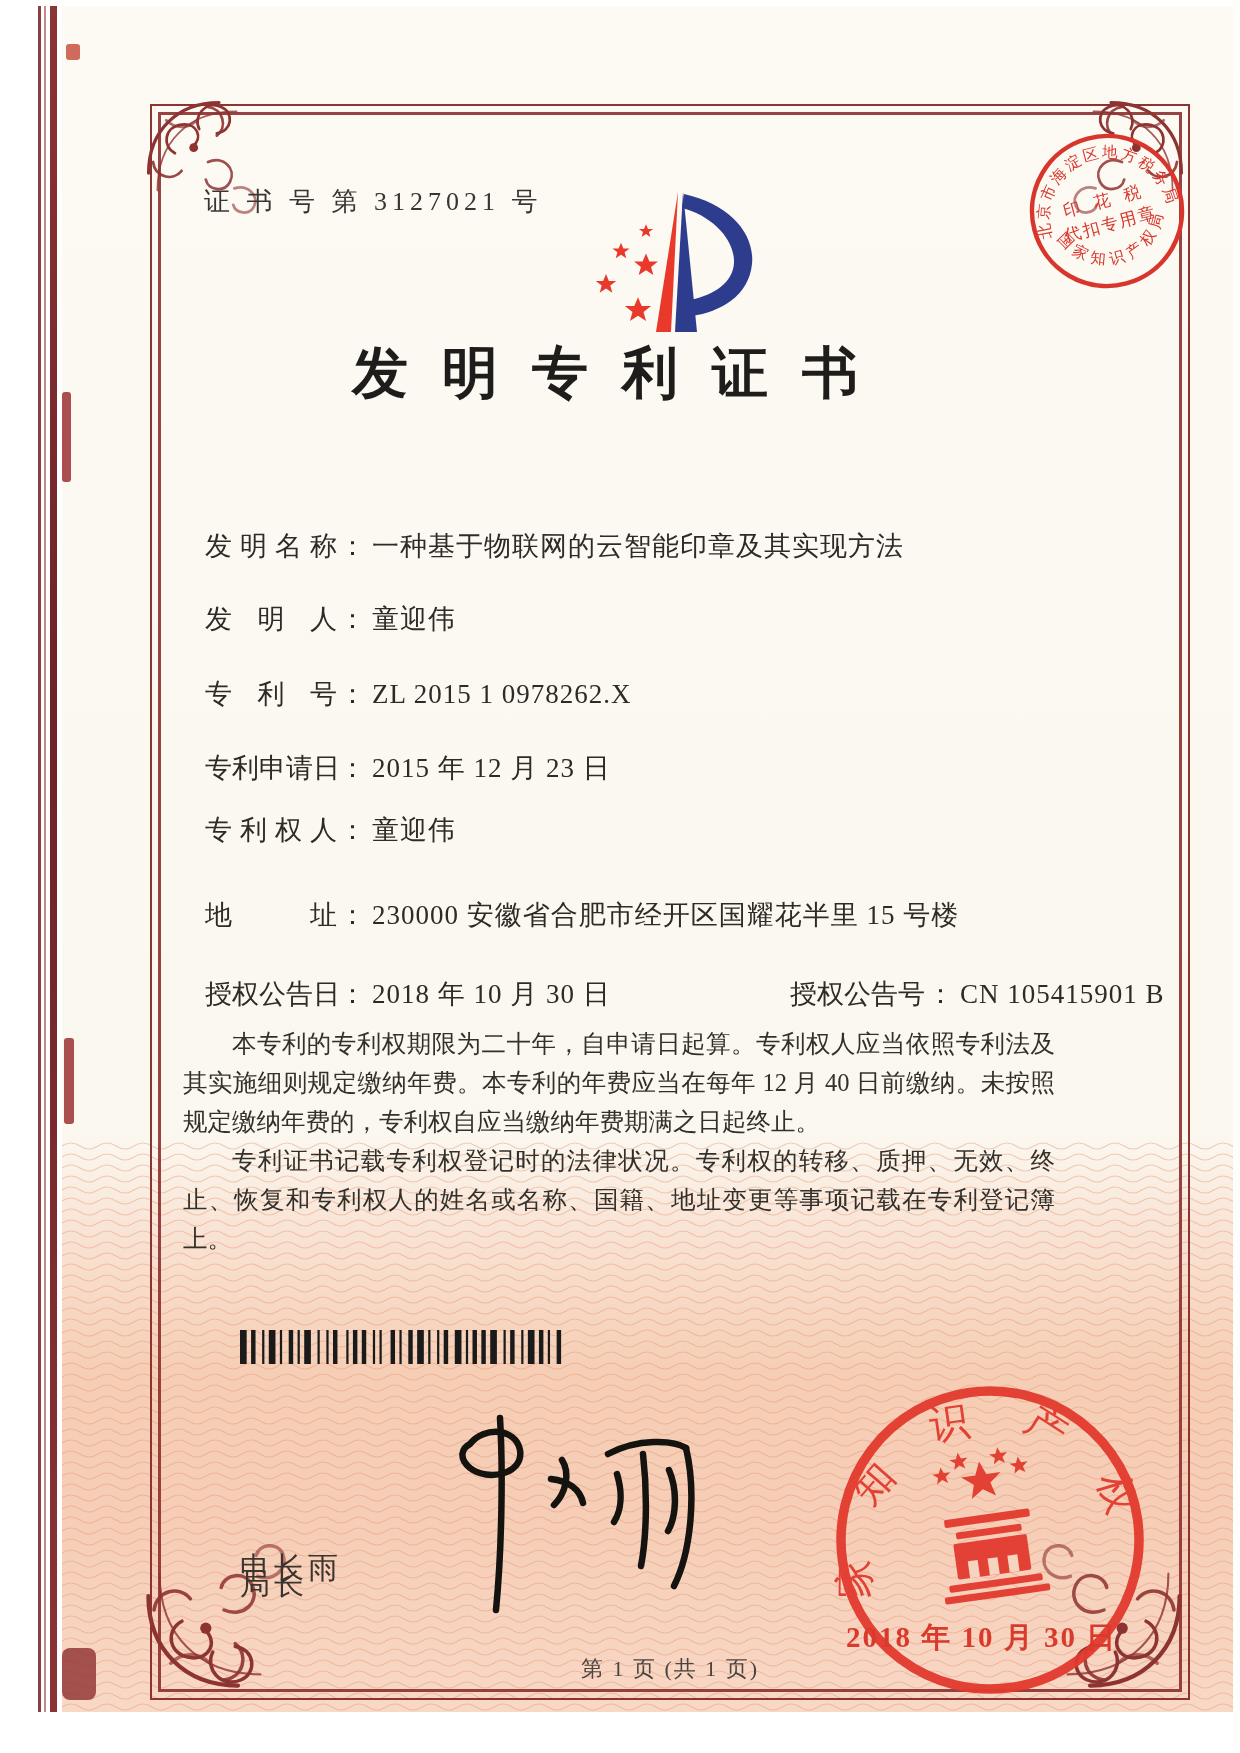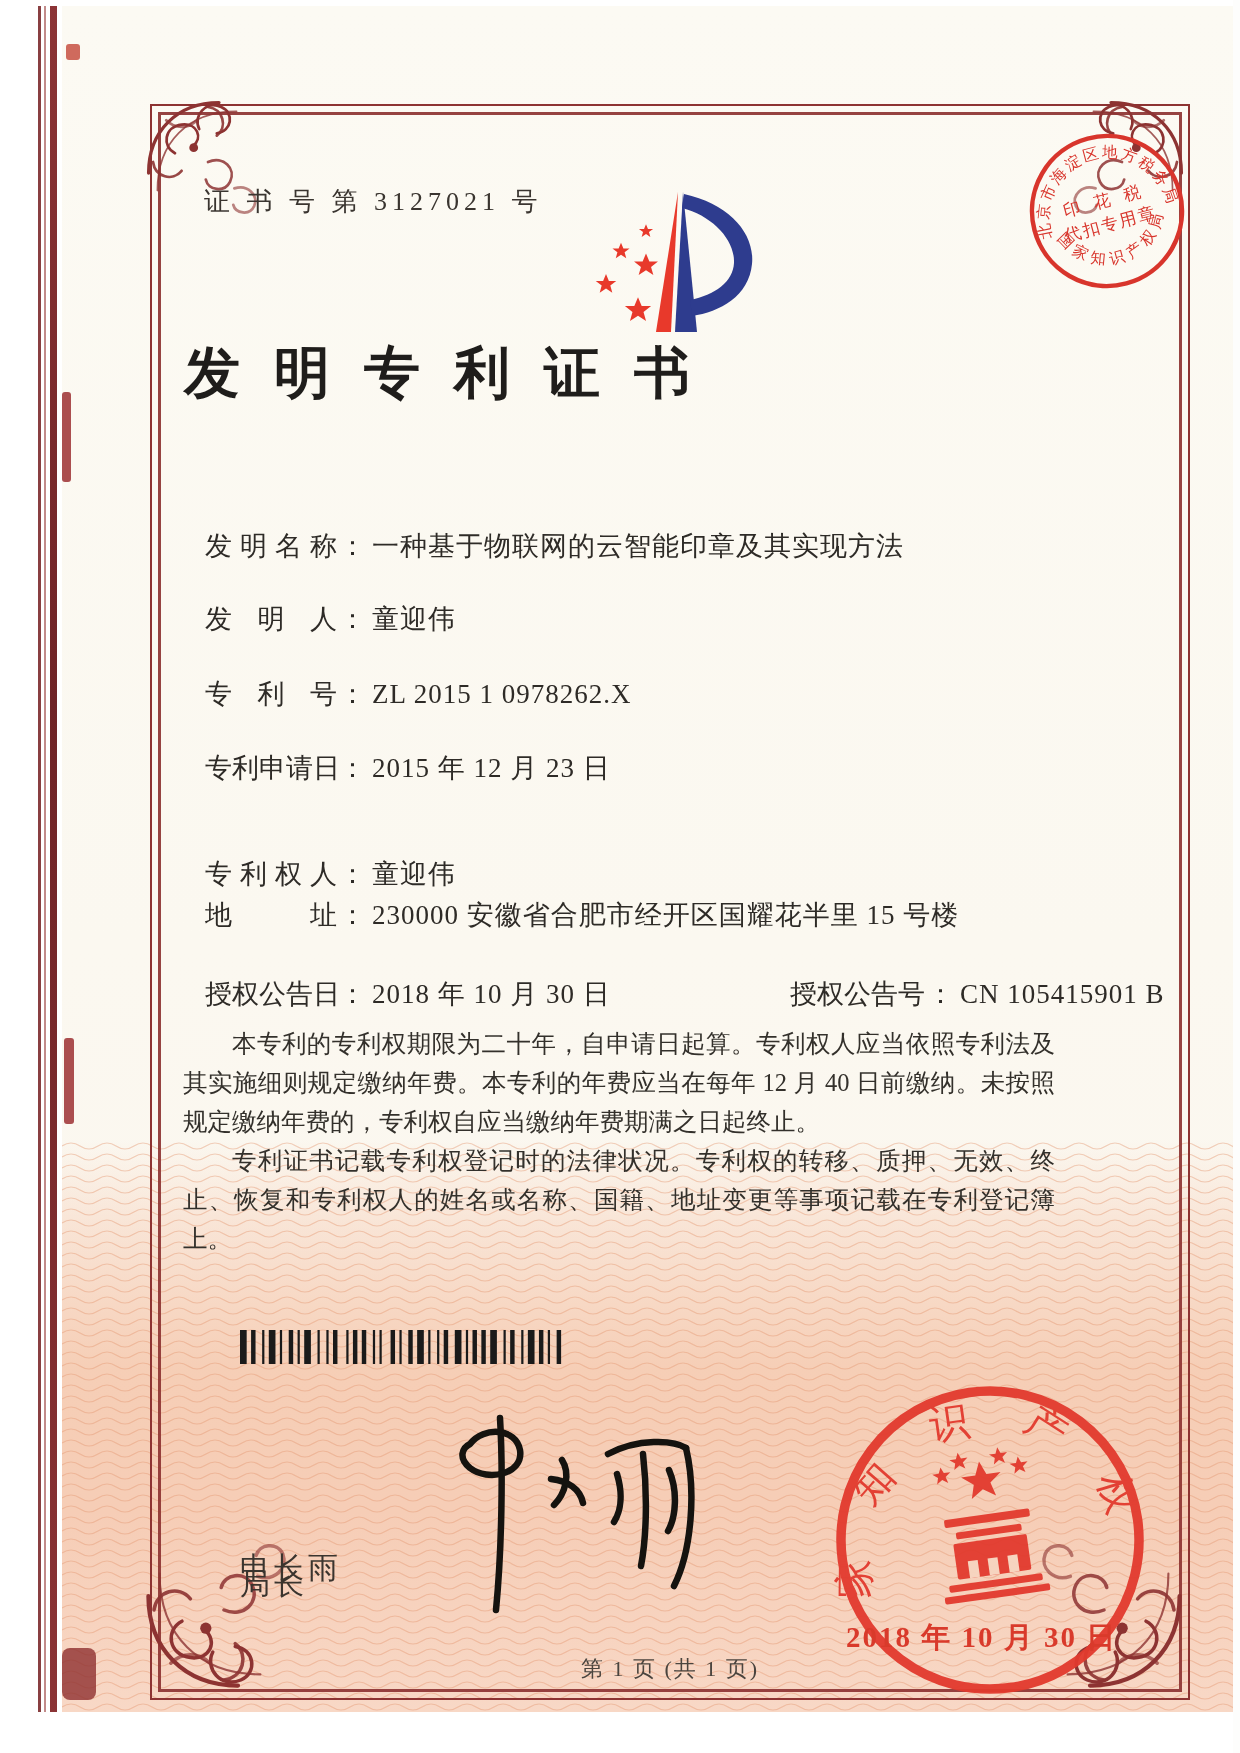--- a/index.html
+++ b/index.html
@@ -24,21 +24,21 @@
   .frame{position:absolute;left:150px;top:104px;width:1040px;height:1596px;
          border:2px solid #8d3332;box-sizing:border-box;}
   .frame::before{content:'';position:absolute;inset:6px;border:3px solid #8d3332;opacity:.92;}
   .corner{position:absolute;width:132px;height:132px;}
   .corner.tr{transform:scaleX(-1);}
   .corner.bl{transform:scaleY(-1);}
   .corner.br{transform:scale(-1,-1);}
   .corner.big{width:168px;height:168px;}
   
   .certno{position:absolute;left:204px;top:184px;font-size:26px;letter-spacing:5px;color:#3a3530;}
-  .title{position:absolute;left:150px;top:336px;width:910px;text-align:left;
+  .title{position:absolute;left:150px;top:336px;width:910px;text-align:center;
          font-size:56px;font-weight:bold;letter-spacing:34px;text-indent:34px;color:#1f1d1b;}
   .frow{position:absolute;left:205px;font-size:27px;white-space:nowrap;color:#2e2b27;}
   .flabel{display:inline-block;width:132px;text-align:justify;text-align-last:justify;vertical-align:bottom;}
   .fcolon{display:inline-block;margin:0 6px 0 2px;}
   .fvalue{letter-spacing:1px;}
   .grant-no{position:absolute;left:585px;top:0;white-space:nowrap;}
   .bodytext{position:absolute;left:183px;top:1024px;width:872px;font-size:24.5px;
             line-height:39px;text-align:justify;color:#33302b;}
   .bodytext p{margin:0;text-indent:2em;}
   .barcode{position:absolute;left:240px;top:1330px;width:322px;height:34px;}
@@ -189,21 +189,21 @@
   </div>
   <div class="frow" style="top:601px">
     <span class="flabel">发明人</span><span class="fcolon">：</span><span class="fvalue">童迎伟</span>
   </div>
   <div class="frow" style="top:676px">
     <span class="flabel">专利号</span><span class="fcolon">：</span><span class="fvalue">ZL 2015 1 0978262.X</span>
   </div>
   <div class="frow" style="top:750px">
     <span class="flabel">专利申请日</span><span class="fcolon">：</span><span class="fvalue">2015 年 12 月 23 日</span>
   </div>
-  <div class="frow" style="top:856px">
+  <div class="frow" style="top:812px">
     <span class="flabel">专利权人</span><span class="fcolon">：</span><span class="fvalue">童迎伟</span>
   </div>
   <div class="frow" style="top:897px">
     <span class="flabel">地址</span><span class="fcolon">：</span><span class="fvalue">230000 安徽省合肥市经开区国耀花半里 15 号楼</span>
   </div>
   <div class="frow" style="top:976px;width:985px">
     <span class="flabel">授权公告日</span><span class="fcolon">：</span><span class="fvalue">2018 年 10 月 30 日</span>
     <span class="grant-no">
       <span>授权公告号</span><span class="fcolon">：</span><span class="fvalue">CN 105415901 B</span>
     </span>

